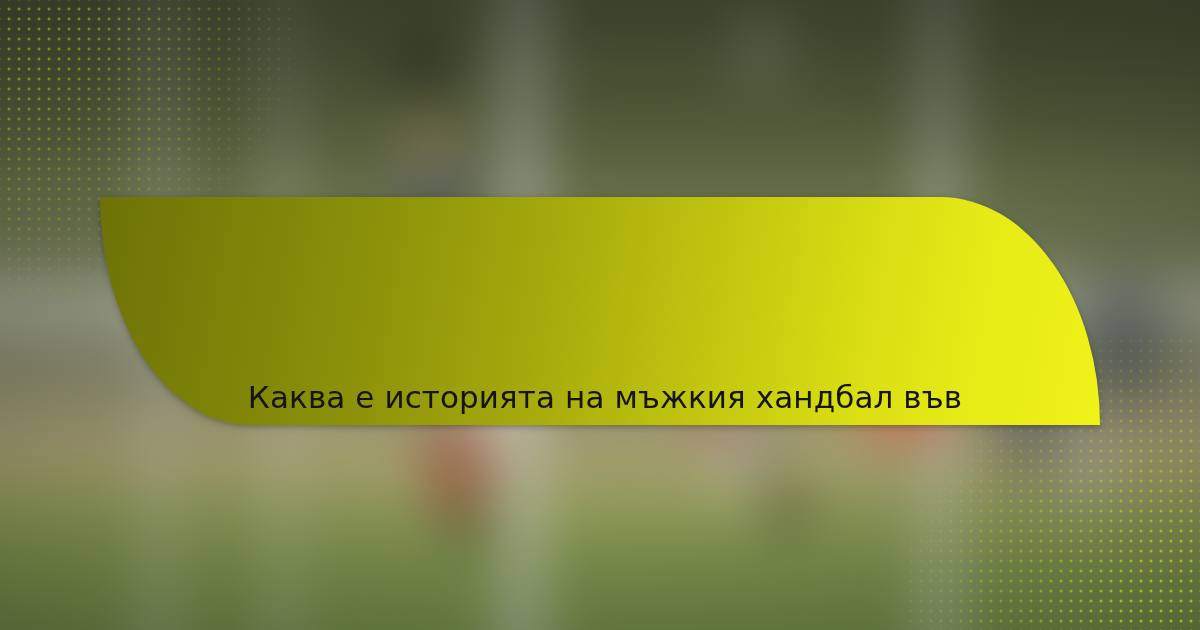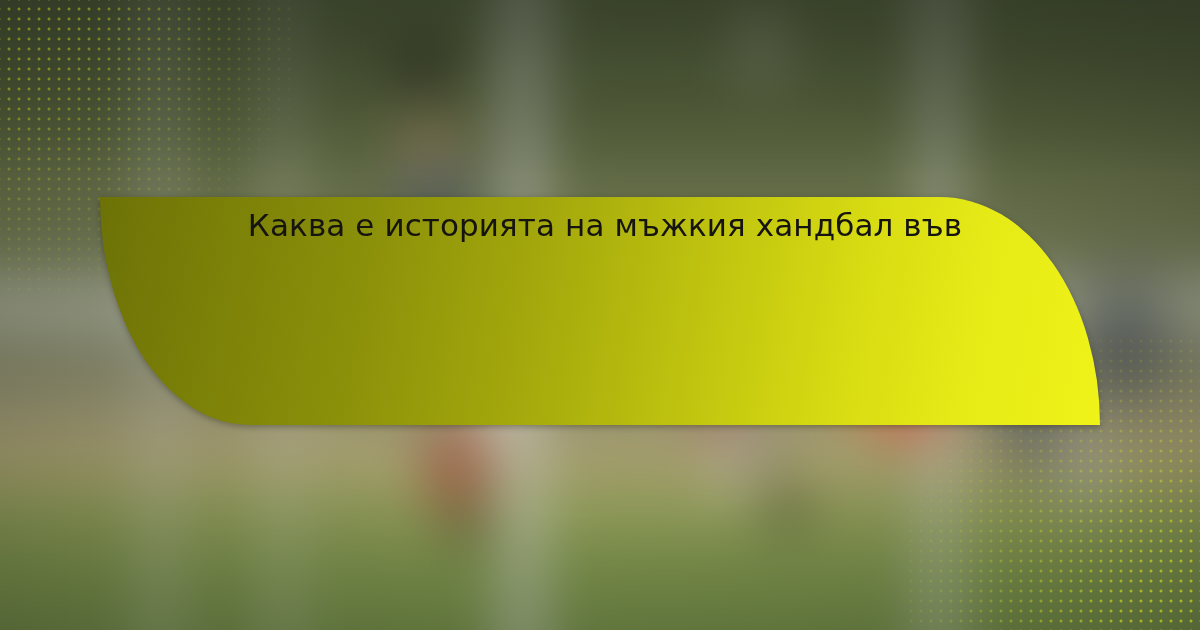--- a/index.html
+++ b/index.html
@@ -129,21 +129,21 @@
     border-bottom-left-radius: 150px 228px;
     filter: drop-shadow(0 2px 3px rgba(0,0,0,.28));
   }
 
   .banner-text {
     position: absolute;
     inset: 0;
     display: flex;
     flex-direction: column;
     align-items: center;
-    justify-content: flex-start;
+    justify-content: flex-end;
     padding: 0 120px 0 130px;
   }
   .banner-text .line {
     color: #15140f;
     font-family: "DejaVu Sans", sans-serif;
     font-size: 31px;
     font-weight: 400;
     line-height: 56px;
     letter-spacing: .1px;
     text-align: center;

